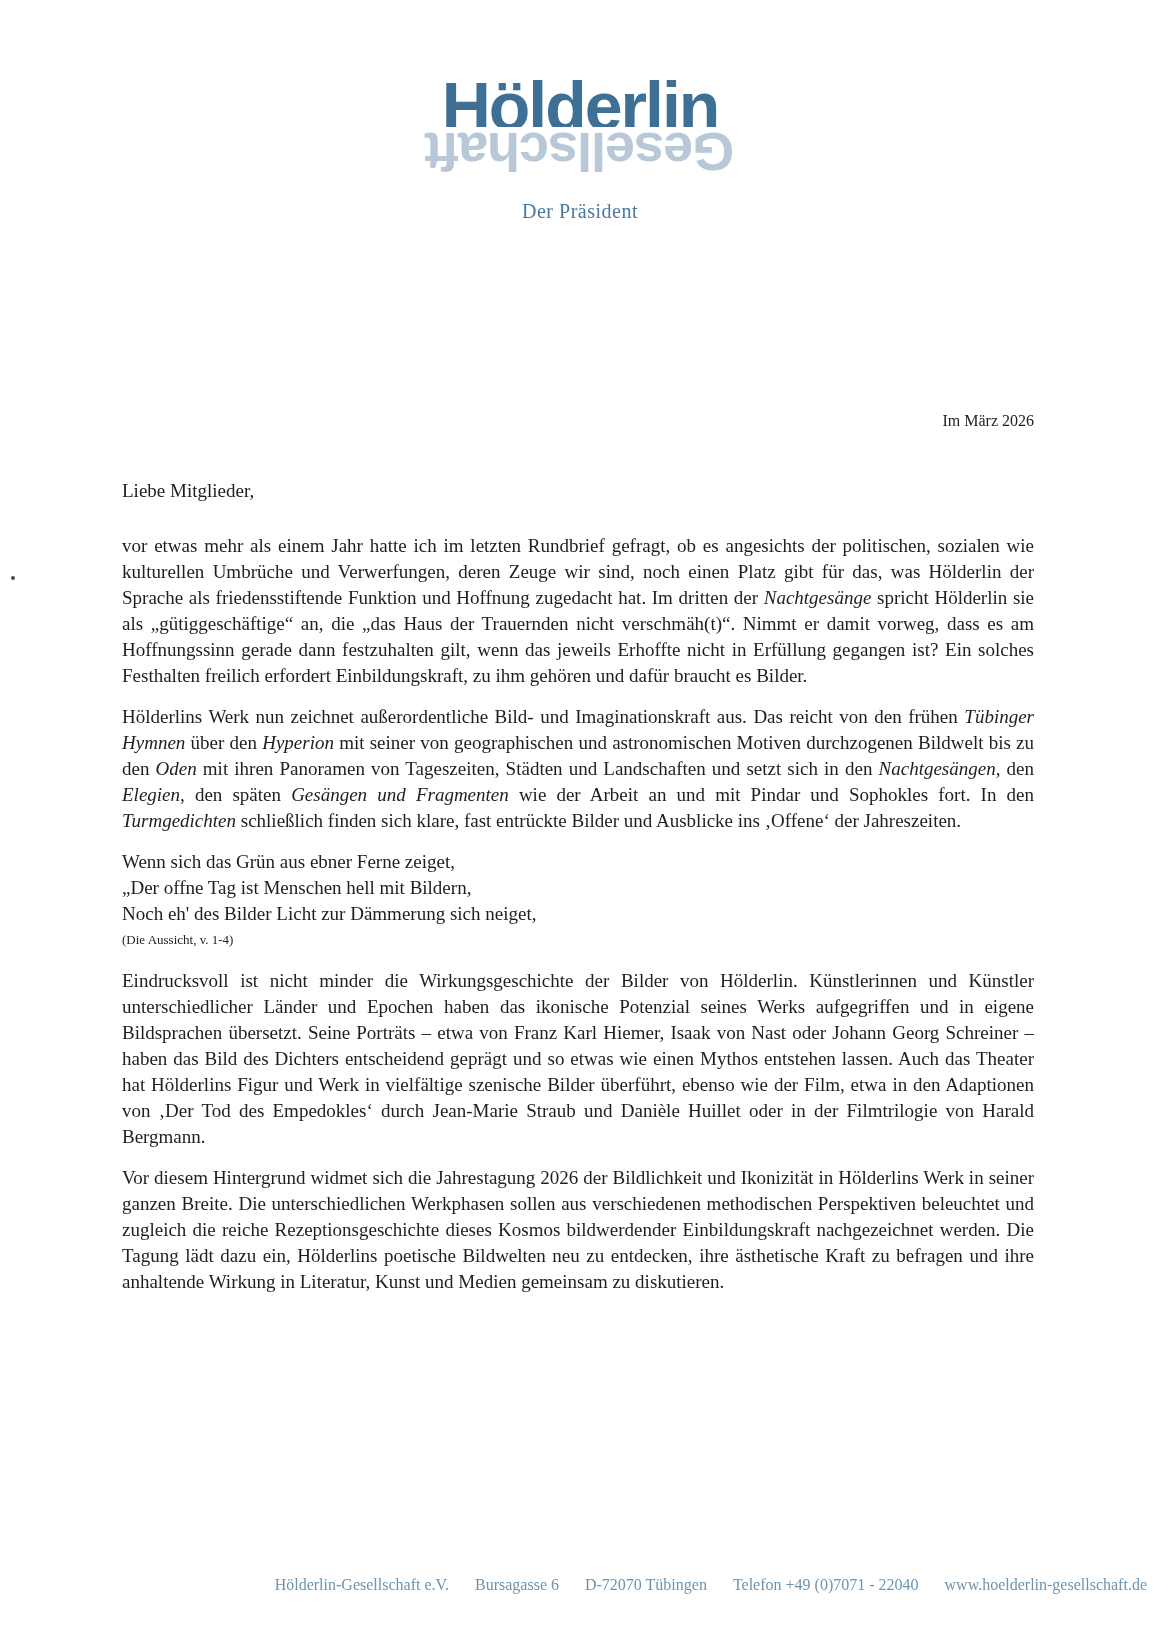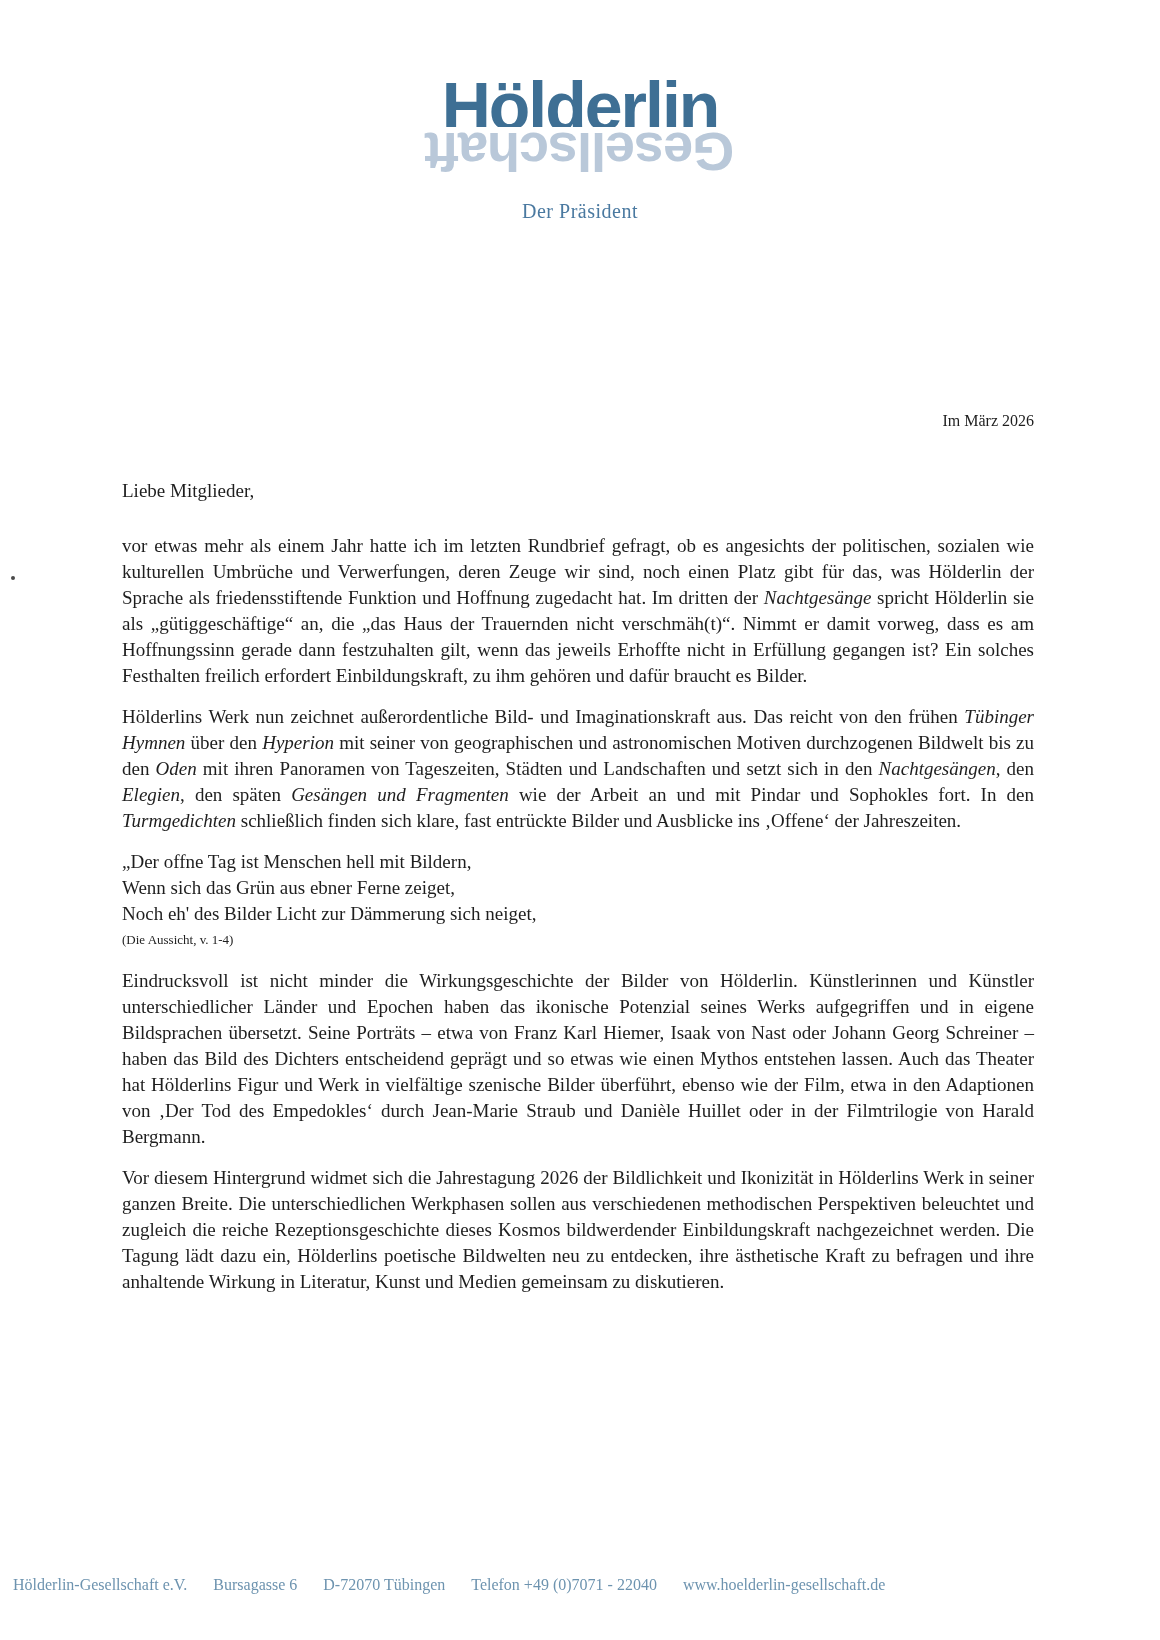--- a/index.html
+++ b/index.html
@@ -56,21 +56,21 @@
     font-size: 19px; line-height: 26px; text-align: justify;
   }
   .para { margin: 0 0 15px 0; }
   .para i { }
   .poem { margin: 0 0 15px 0; text-align: left; }
   .poem-line { white-space: nowrap; }
   .poem-citation { font-size: 13px; }
 
   .footer {
     position: absolute; top: 1576px; left: 0; width: 100%;
-    text-align: left; font-size: 16px;
+    text-align: right; font-size: 16px;
     color: var(--footer, #6d93af);
   }
   .footer span { margin: 0 13px; }
 
   .fold-mark {
     position: absolute; left: 11px; top: 576px;
     width: 4px; height: 4px; border-radius: 50%;
     background: #4a4a4a;
   }
 </style>
@@ -93,22 +93,22 @@
   <div class="subtitle">Der Präsident</div>
 
   <div class="date">Im März 2026</div>
 
   <div class="salutation">Liebe Mitglieder,</div>
 
   <div class="body">
       <p class="para"><span>vor etwas mehr als einem Jahr hatte ich im letzten Rundbrief gefragt, ob es angesichts der politischen, sozialen wie kulturellen Umbrüche und Verwerfungen, deren Zeuge wir sind, noch einen Platz gibt für das, was Hölderlin der Sprache als friedensstiftende Funktion und Hoffnung zugedacht hat. Im dritten der </span><i>Nachtgesänge</i><span> spricht Hölderlin sie als „gütiggeschäftige“ an, die „das Haus der Trauernden nicht verschmäh(t)“. Nimmt er damit vorweg, dass es am Hoffnungssinn gerade dann festzuhalten gilt, wenn das jeweils Erhoffte nicht in Erfüllung gegangen ist? Ein solches Festhalten freilich erfordert Einbildungskraft, zu ihm gehören und dafür braucht es Bilder.</span></p>
       <p class="para"><span>Hölderlins Werk nun zeichnet außerordentliche Bild- und Imaginationskraft aus. Das reicht von den frühen </span><i>Tübinger Hymnen</i><span> über den </span><i>Hyperion</i><span> mit seiner von geographischen und astronomischen Motiven durchzogenen Bildwelt bis zu den </span><i>Oden</i><span> mit ihren Panoramen von Tageszeiten, Städten und Landschaften und setzt sich in den </span><i>Nachtgesängen</i><span>, den </span><i>Elegien</i><span>, den späten </span><i>Gesängen und Fragmenten</i><span> wie der Arbeit an und mit Pindar und Sophokles fort. In den </span><i>Turmgedichten</i><span> schließlich finden sich klare, fast entrückte Bilder und Ausblicke ins ‚Offene‘ der Jahreszeiten.</span></p>
       <div class="poem">
+        <div class="poem-line">Wenn sich das Grün aus ebner Ferne zeiget,</div>
         <div class="poem-line">„Der offne Tag ist Menschen hell mit Bildern,</div>
-        <div class="poem-line">Wenn sich das Grün aus ebner Ferne zeiget,</div>
         <div class="poem-line">Noch eh' des Bilder Licht zur Dämmerung sich neiget,</div>
         <div class="poem-citation">(Die Aussicht, v. 1-4)</div>
       </div>
       <p class="para"><span>Eindrucksvoll ist nicht minder die Wirkungsgeschichte der Bilder von Hölderlin. Künstlerinnen und Künstler unterschiedlicher Länder und Epochen haben das ikonische Potenzial seines Werks aufgegriffen und in eigene Bildsprachen übersetzt. Seine Porträts – etwa von Franz Karl Hiemer, Isaak von Nast oder Johann Georg Schreiner – haben das Bild des Dichters entscheidend geprägt und so etwas wie einen Mythos entstehen lassen. Auch das Theater hat Hölderlins Figur und Werk in vielfältige szenische Bilder überführt, ebenso wie der Film, etwa in den Adaptionen von ‚Der Tod des Empedokles‘ durch Jean-Marie Straub und Danièle Huillet oder in der Filmtrilogie von Harald Bergmann.</span></p>
       <p class="para"><span>Vor diesem Hintergrund widmet sich die Jahrestagung 2026 der Bildlichkeit und Ikonizität in Hölderlins Werk in seiner ganzen Breite. Die unterschiedlichen Werkphasen sollen aus verschiedenen methodischen Perspektiven beleuchtet und zugleich die reiche Rezeptionsgeschichte dieses Kosmos bildwerdender Einbildungskraft nachgezeichnet werden. Die Tagung lädt dazu ein, Hölderlins poetische Bildwelten neu zu entdecken, ihre ästhetische Kraft zu befragen und ihre anhaltende Wirkung in Literatur, Kunst und Medien gemeinsam zu diskutieren.</span></p>
     </div>
 
   <div class="footer"><span>Hölderlin-Gesellschaft e.V.</span><span>Bursagasse 6</span><span>D-72070 Tübingen</span><span>Telefon +49 (0)7071 - 22040</span><span>www.hoelderlin-gesellschaft.de</span></div>
 
 </div>

